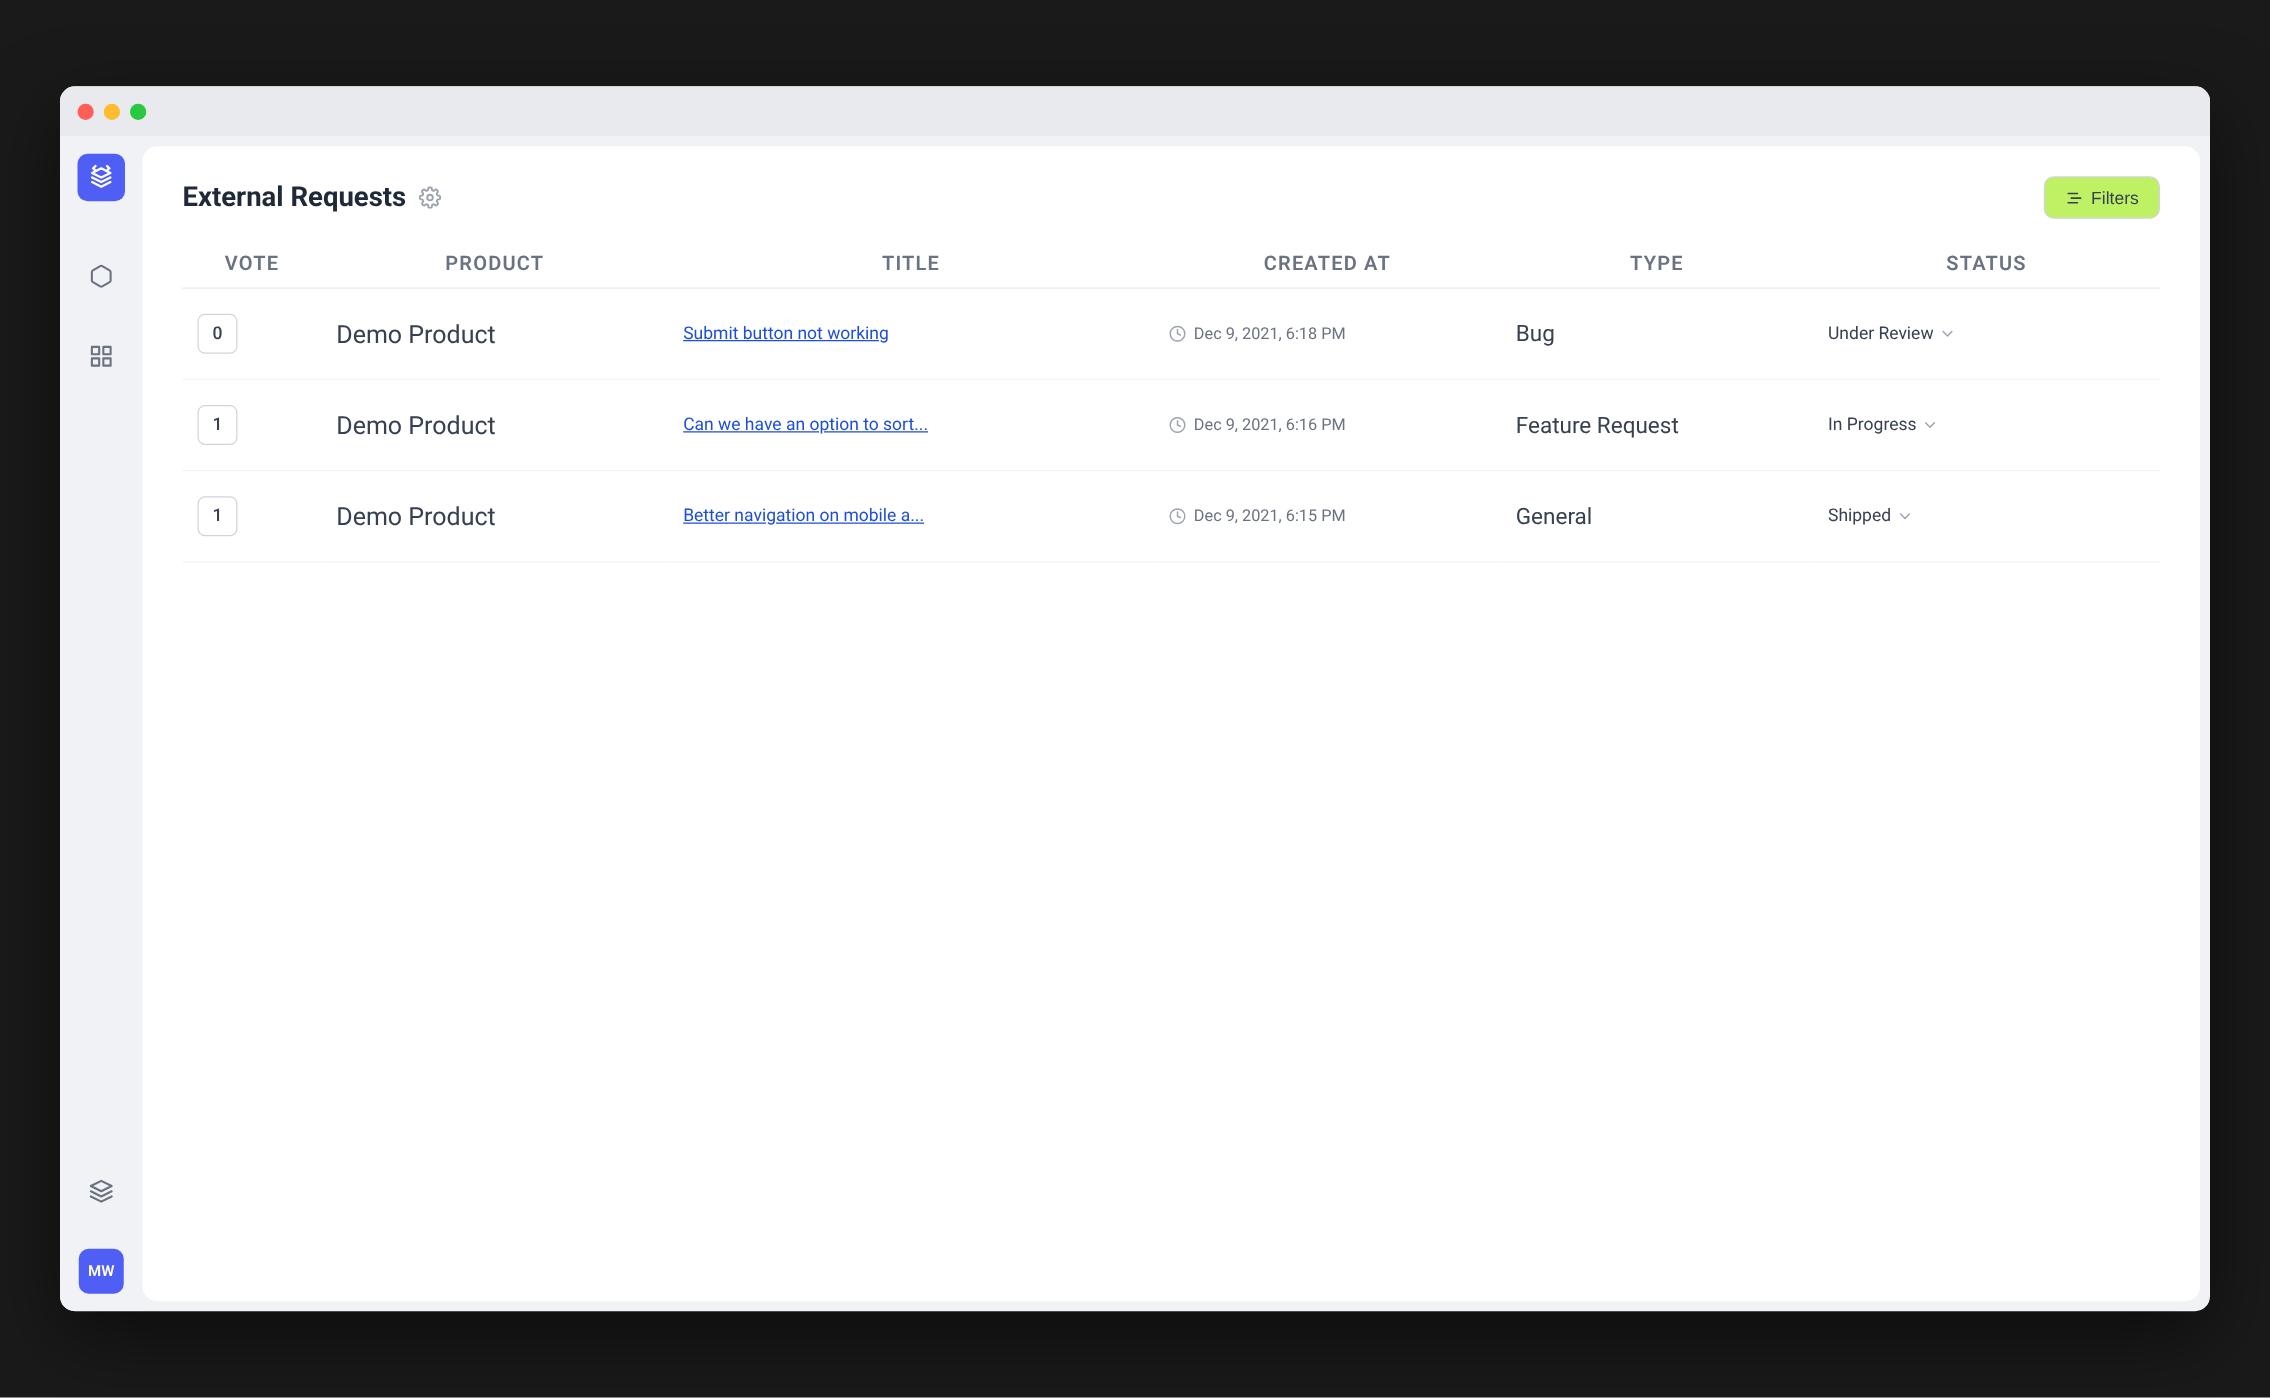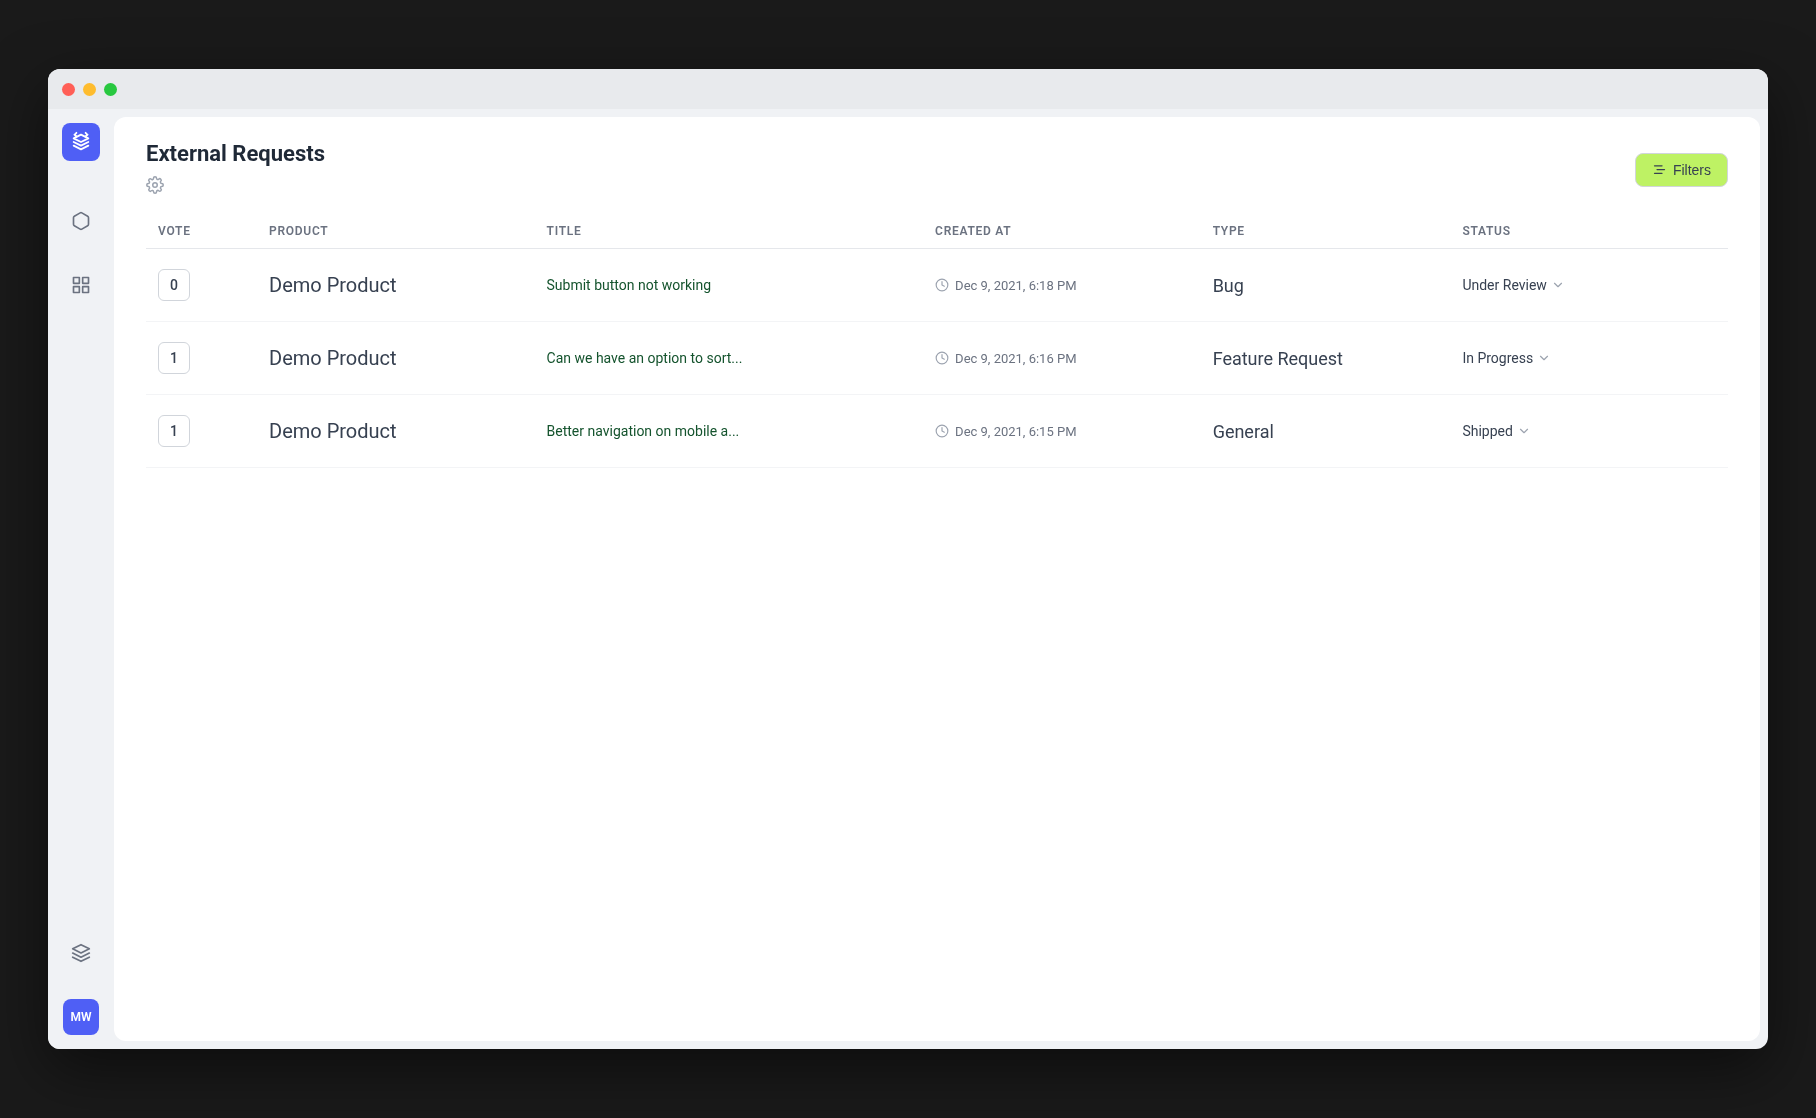--- a/index.html
+++ b/index.html
@@ -126,23 +126,22 @@
 
     .page-header {
       display: flex;
       align-items: center;
       justify-content: space-between;
       padding: 24px 32px 16px 32px;
     }
 
     .page-title-row {
       display: flex;
-      align-items: flex-start;
+      align-items: flex-end;
       gap: 10px;
-      flex-direction: column;
     }
 
     .page-title {
       font-size: 22px;
       font-weight: 700;
       color: #1f2937;
     }
 
     .gear-icon {
       color: #9ca3af;
@@ -174,22 +173,22 @@
       width: 100%;
       border-collapse: collapse;
     }
 
     .table thead tr {
       border-bottom: 1.5px solid #e5e7eb;
     }
 
     .table th {
       padding: 10px 12px;
-      text-align: left;
-      font-size: 12px;
+      text-align: center;
+      font-size: 16px;
       font-weight: 600;
       color: #6b7280;
       letter-spacing: 0.06em;
       text-transform: uppercase;
     }
 
     .th-vote { width: 80px; }
     .th-product { width: 200px; }
     .th-title { width: 280px; }
     .th-created { width: 200px; }
@@ -249,22 +248,23 @@
       color: #9ca3af;
       font-size: 12px;
     }
 
     .product-text {
       color: #374151;
       font-size: 20px;
     }
 
     .title-text {
-      color: #14532d;
+      color: #1d4ed8;
       font-size: 14px;
+      text-decoration: underline;
     }
 
     .type-text {
       color: #374151;
       font-size: 18px;
     }
   </style>
 </head>
 <body>
 

